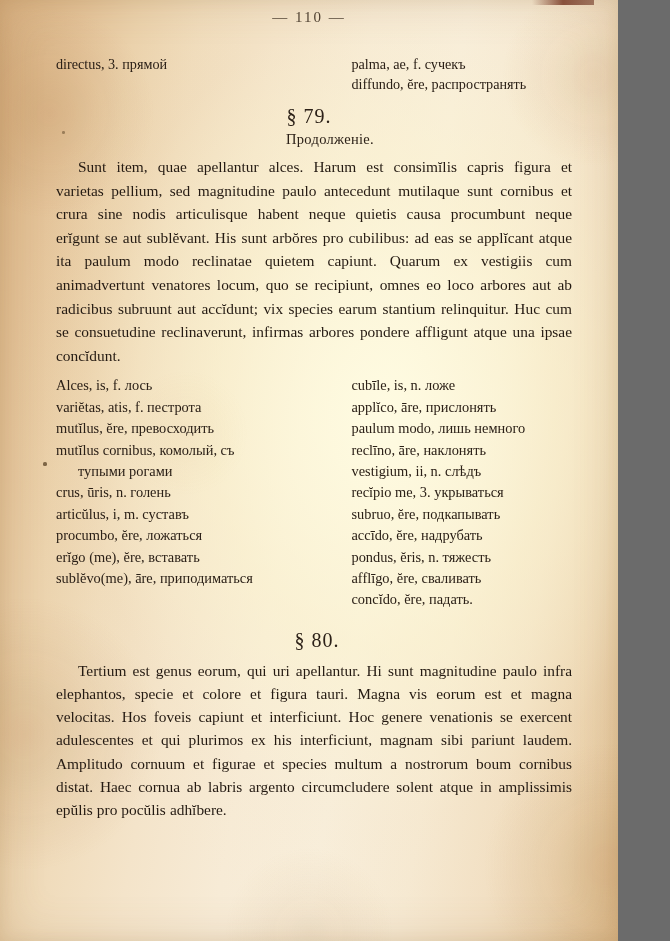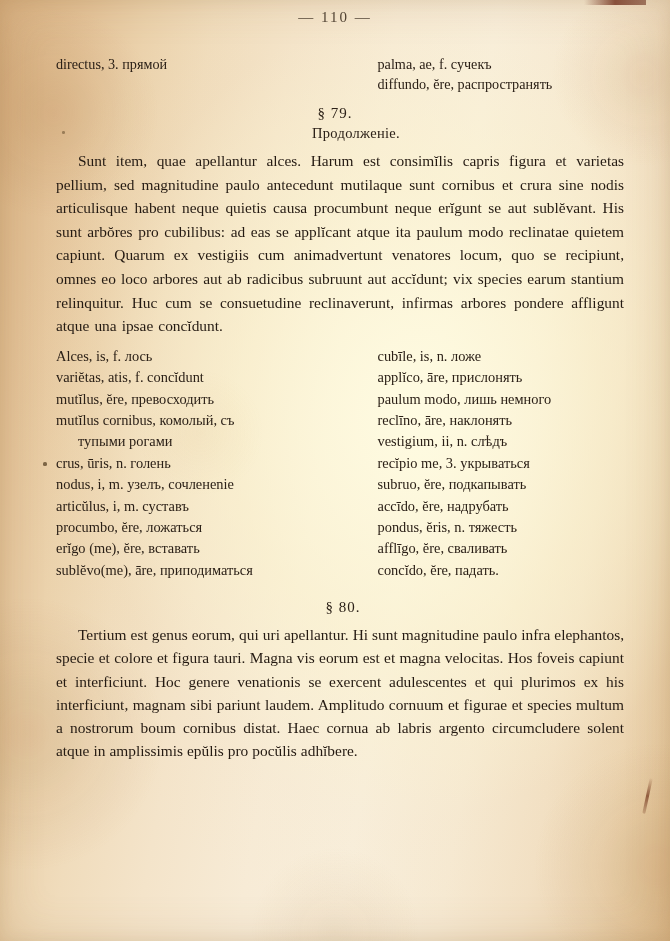--- a/index.html
+++ b/index.html
@@ -3,21 +3,21 @@
 <meta charset="utf-8">
 <title>Scanned Page 110</title>
 <style>
   html, body {
     margin: 0;
     padding: 0;
     background: #6b6b6b;
   }
   .page {
     position: relative;
-    width: 670px;
+    width: 618px;
     height: 941px;
     overflow: hidden;
     box-sizing: border-box;
     
     background:
       radial-gradient(ellipse 62% 55% at 62% 44%, rgba(255,252,226,0.96) 0%, rgba(252,245,208,0.55) 45%, rgba(244,226,178,0.05) 78%, rgba(0,0,0,0) 100%),
       linear-gradient(100deg,
         #d8b183 0%,
         #ddb98c 5%,
         #e4c49a 11%,
@@ -91,21 +91,21 @@
 
   .vocab.head-vocab { margin-top: 24px; }
   .vocab.body-vocab { margin-top: 8px; font-size: 14.4px; line-height: 21.4px; }
 
   
   .section {
     text-align: center;
     margin-top: 11px;
   }
   .section .sign {
-    font-size: 15px;
+    font-size: 20px;
     letter-spacing: 1px;
     text-align: center;
   }
   .section .subtitle {
     font-size: 14.5px;
     margin-top: 3px;
     letter-spacing: 0.3px;
     padding-left: 42px;
   }
 
@@ -181,26 +181,25 @@
     <div class="section">
       <div class="sign">§ 79.</div>
       <div class="subtitle">Продолженiе.</div>
     </div>
 
     <div class="para first-indent">Sunt item, quae apellantur alces. Harum est consimĭlis capris figura et varietas pellium, sed magnitudine paulo antecedunt mutilaque sunt cornibus et crura sine nodis articulisque habent neque quietis causa procumbunt neque erĭgunt se aut sublĕvant. His sunt arbŏres pro cubilibus: ad eas se applĭcant atque ita paulum modo reclinatae quietem capiunt. Quarum ex vestigiis cum animadvertunt venatores locum, quo se recipiunt, omnes eo loco arbores aut ab radicibus subruunt aut accĭdunt; vix species earum stantium relinquitur. Huc cum se consuetudine reclinaverunt, infirmas arbores pondere affligunt atque una ipsae concĭdunt.</div>
 
     <div class="vocab body-vocab">
       <div class="col left">
         <div class="vocab-line">Alces, is, f. лось</div>
-        <div class="vocab-line">variĕtas, atis, f. concĭdunt</div>
+        <div class="vocab-line">variĕtas, atis, f. пестрота</div>
         <div class="vocab-line">mutĭlus, ĕre, превосходить</div>
         <div class="vocab-line">mutĭlus cornibus, комолый, съ</div>
         <div class="vocab-line indent">тупыми рогами</div>
         <div class="vocab-line">crus, ūris, n. голень</div>
-        <div class="vocab-line">nodus, i, m. узелъ, сочленеniе</div>
         <div class="vocab-line">articŭlus, i, m. суставъ</div>
         <div class="vocab-line">procumbo, ĕre, ложаться</div>
         <div class="vocab-line">erĭgo (me), ĕre, вставать</div>
         <div class="vocab-line">sublĕvo(me), āre, приподиматься</div>
       </div>
       <div class="col right">
         <div class="vocab-line">cubīle, is, n. ложе</div>
         <div class="vocab-line">applĭco, āre, прислонять</div>
         <div class="vocab-line">paulum modo, лишь немного</div>
         <div class="vocab-line">reclīno, āre, наклонять</div>

